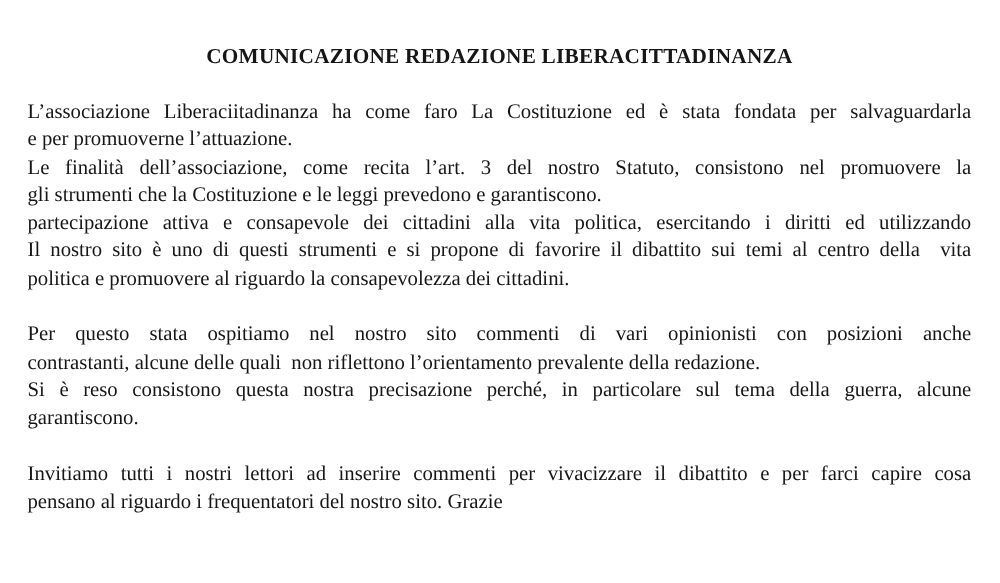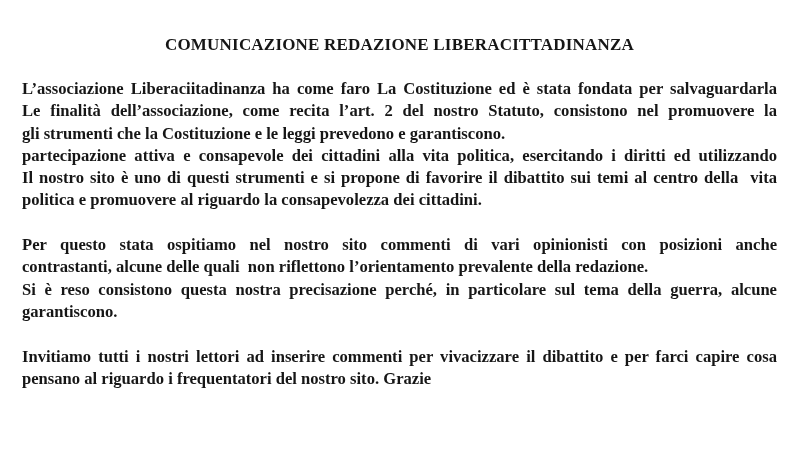--- a/index.html
+++ b/index.html
@@ -24,21 +24,20 @@
     margin: 0 0 22px 0;
     font-size: 17px;
     line-height: 22px;
     font-weight: bold;
     text-align: center;
     letter-spacing: 0.2px;
   }
   .doc-body {
     font-size: 16.6px;
     line-height: 22.3px;
-    font-weight: bold;
   }
   .paragraph {
     margin: 0 0 22.3px 0;
   }
   .paragraph:last-child {
     margin-bottom: 0;
   }
   .line {
     text-align: left;
     white-space: normal;
@@ -50,21 +49,22 @@
   }
 </style>
 </head>
 <body>
 
 <main class="page">
   <h1 class="title">COMUNICAZIONE REDAZIONE LIBERACITTADINANZA</h1>
   <section class="doc-body">
       <div class="paragraph">
         <div class="line just">L’associazione Liberaciitadinanza ha come faro La Costituzione ed è stata fondata per salvaguardarla</div>
-        <div class="line just">Le finalità dell’associazione, come recita l’art. 2 del nostro Statuto, consistono nel promuovere la</div>
+        <div class="line">e per promuoverne l’attuazione.</div>
+        <div class="line just">Le finalità dell’associazione, come recita l’art. 3 del nostro Statuto, consistono nel promuovere la</div>
         <div class="line">gli strumenti che la Costituzione e le leggi prevedono e garantiscono.</div>
         <div class="line just">partecipazione attiva e consapevole dei cittadini alla vita politica, esercitando i diritti ed utilizzando</div>
         <div class="line just">Il nostro sito è uno di questi strumenti e si propone di favorire il dibattito sui temi al centro della &nbsp;vita</div>
         <div class="line">politica e promuovere al riguardo la consapevolezza dei cittadini.</div>
       </div>
       <div class="paragraph">
         <div class="line just">Per questo stata ospitiamo nel nostro sito commenti di vari opinionisti con posizioni anche</div>
         <div class="line">contrastanti, alcune delle quali &nbsp;non riflettono l’orientamento prevalente della redazione.</div>
         <div class="line just">Si è reso consistono questa nostra precisazione perché, in particolare sul tema della guerra, alcune</div>
         <div class="line">garantiscono.</div>

